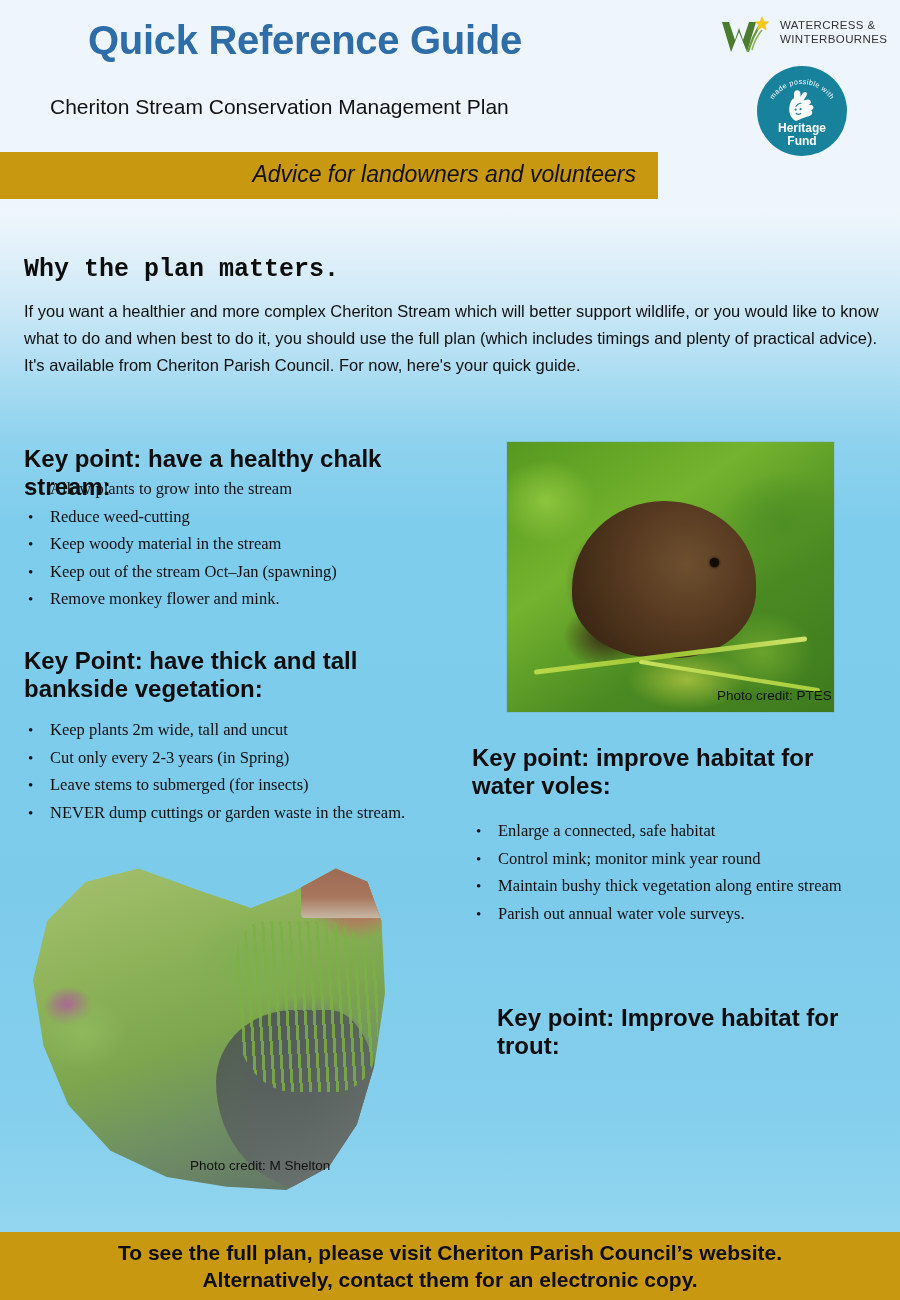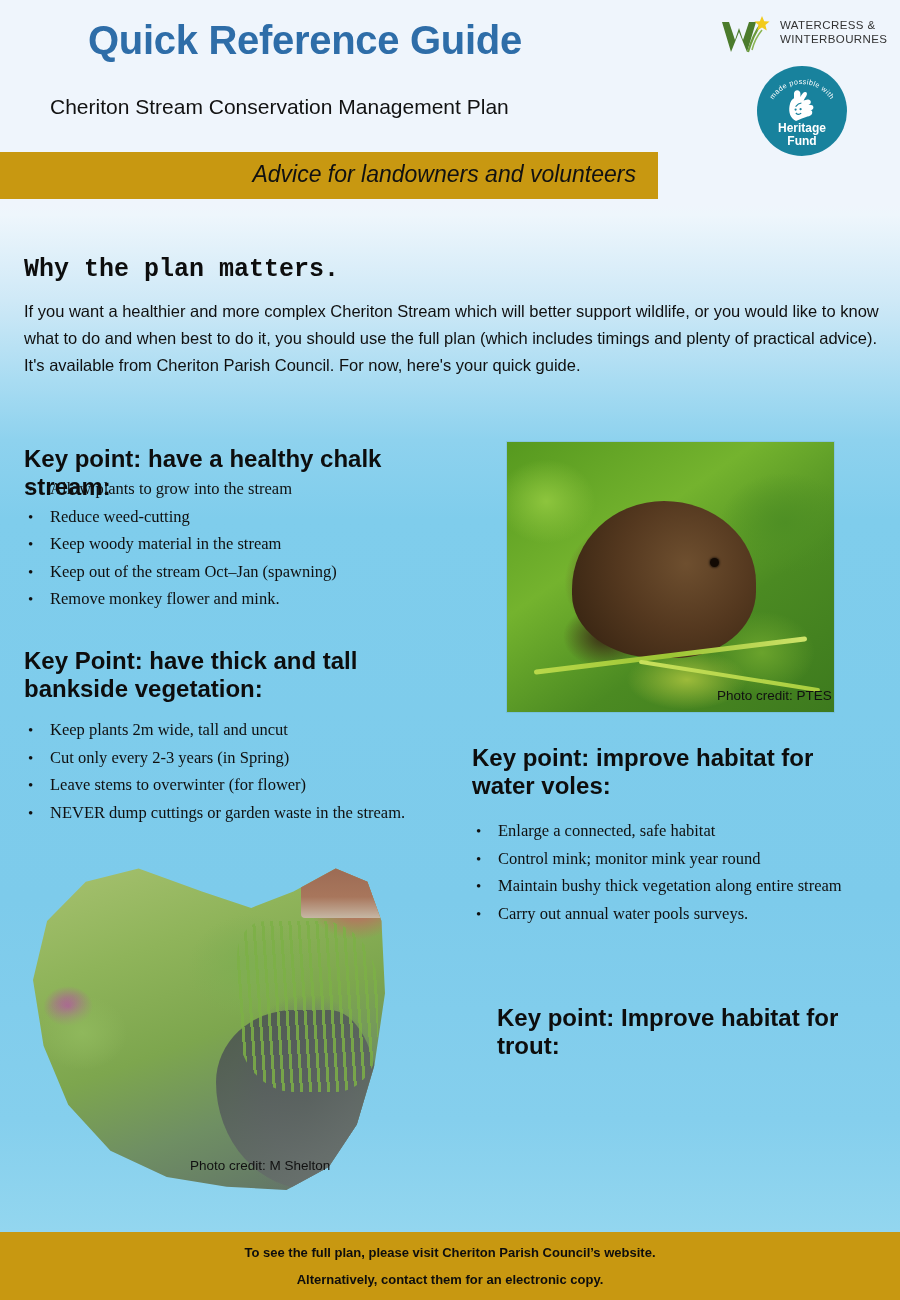--- a/index.html
+++ b/index.html
@@ -264,21 +264,21 @@
     position: absolute;
     left: 0; top: 1232px;
     width: 900px; height: 68px;
     background: #c89811;
     display: flex;
     flex-direction: column;
     align-items: center;
     justify-content: center;
   }
   .footer-line {
-    font-size: 13px;
+    font-size: 21px;
     font-weight: bold;
     color: #0d0d0d;
     line-height: 27px;
     white-space: nowrap;
   }
 </style>
 </head>
 <body>
 
 <div class="page">
@@ -341,30 +341,30 @@
     <li>Reduce weed-cutting</li>
     <li>Keep woody material in the stream</li>
     <li>Keep out of the stream Oct–Jan (spawning)</li>
     <li>Remove monkey flower and mink.</li>
   </ul>
 
   <div class="keyhead" style="left:24px; top:647px; width:420px;">Key Point: have thick and tall bankside vegetation:</div>
   <ul class="bullets" style="left:24px; top:717px; width:440px;">
     <li>Keep plants 2m wide, tall and uncut</li>
     <li>Cut only every 2-3 years (in Spring)</li>
-    <li>Leave stems to overwinter (for flower)</li>
+    <li>Leave stems to submerged (for insects)</li>
     <li>NEVER dump cuttings or garden waste in the stream.</li>
   </ul>
 
   <div class="keyhead" style="left:472px; top:744px; width:400px;">Key point: improve habitat for water voles:</div>
   <ul class="bullets" style="left:472px; top:818px; width:412px;">
     <li>Enlarge a connected, safe habitat</li>
     <li>Control mink; monitor mink year round</li>
     <li>Maintain bushy thick vegetation along entire stream</li>
-    <li>Carry out annual water pools surveys.</li>
+    <li>Parish out annual water vole surveys.</li>
   </ul>
 
   <div class="keyhead" style="left:472px; top:1004px; width:400px;margin-left:25px;">Key point: Improve habitat for trout:</div>
 
   <div class="vole-photo">
     <div class="vole-body"></div>
     <div class="vole-eye"></div>
     <div class="vole-stem"></div>
     <div class="vole-stem2"></div>
   </div>

